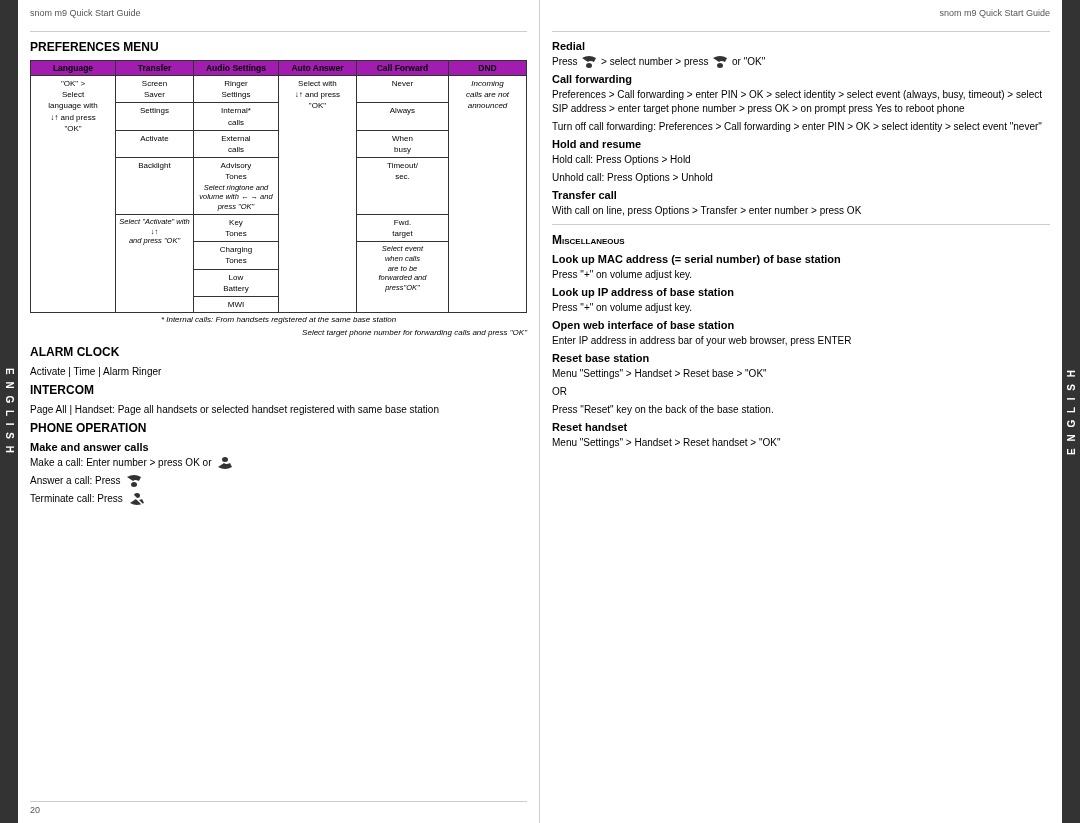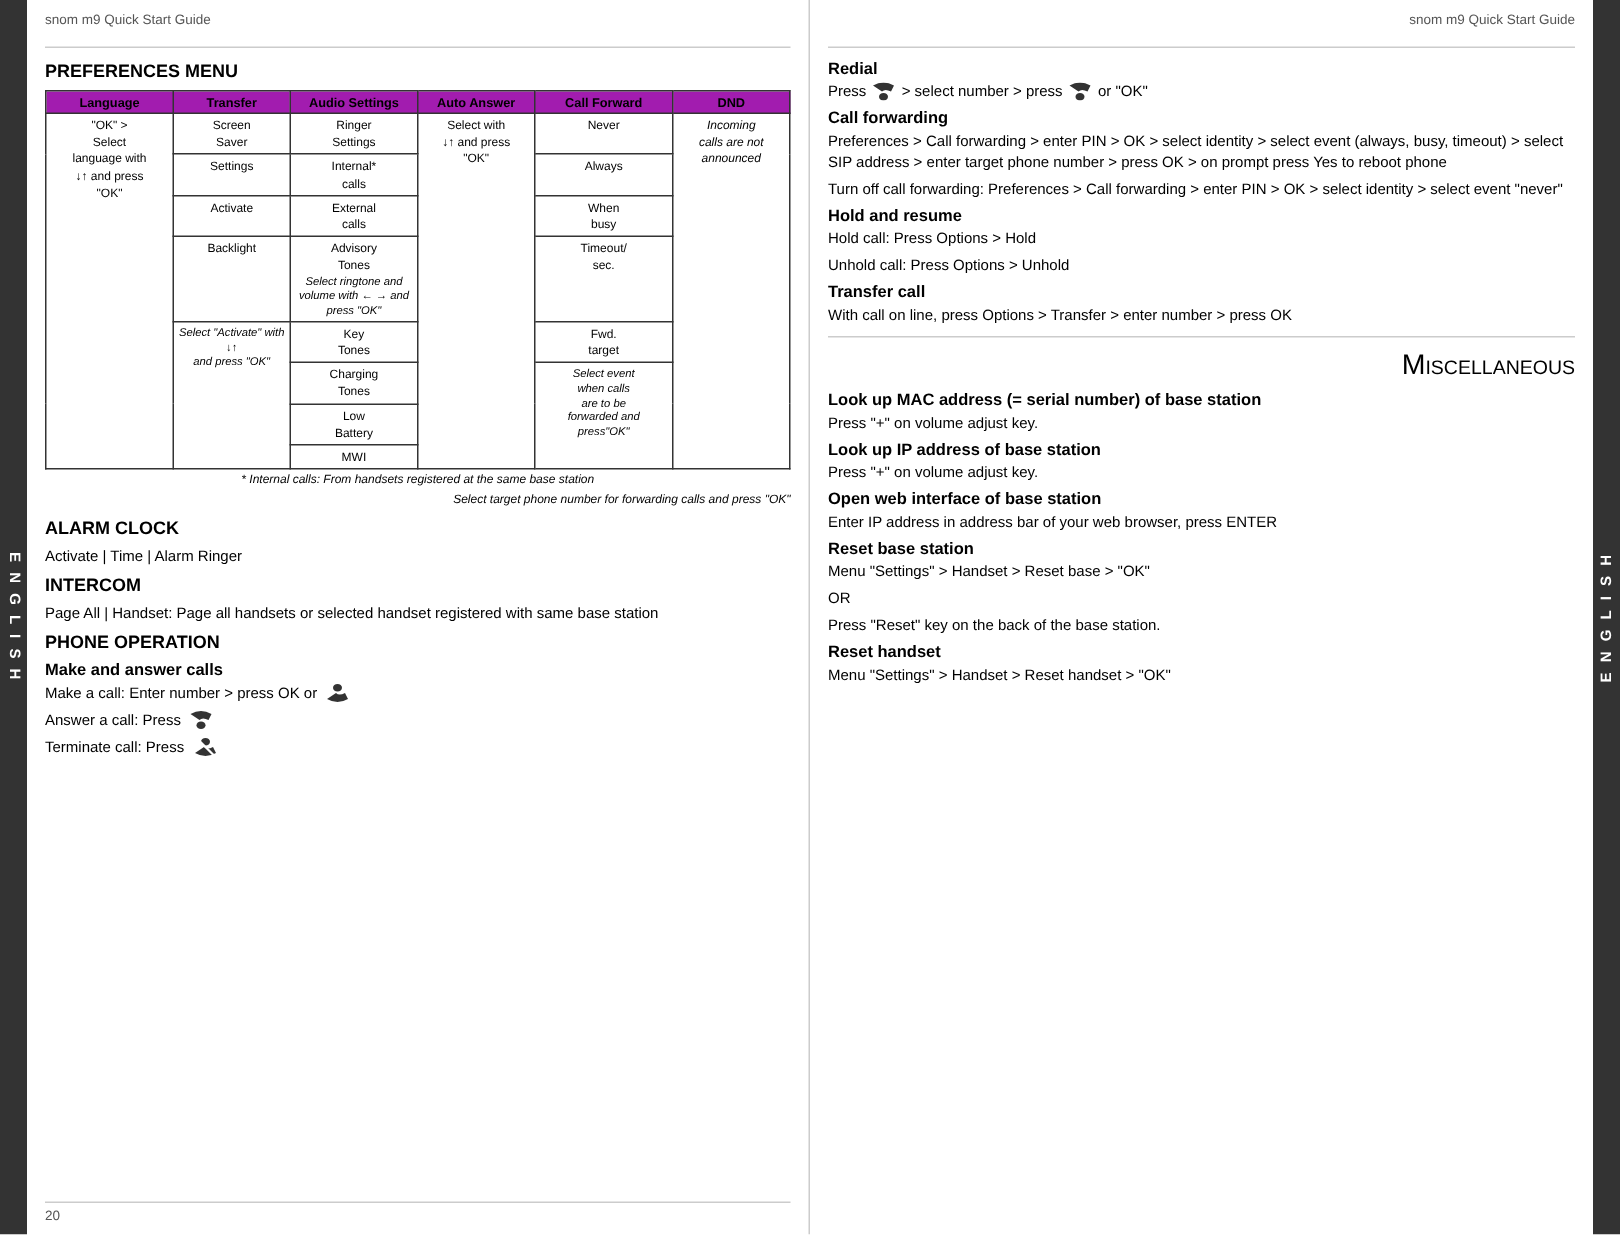--- a/index.html
+++ b/index.html
@@ -113,26 +113,25 @@
     .sub-item {
       font-size: 8px;
       line-height: 1.4;
     }
     .note-text {
       font-size: 7.5px;
       font-style: italic;
       line-height: 1.3;
     }
     .misc-title {
-      font-size: 19px;
-      font-weight: normal;
+      font-size: 12px;
+      font-weight: bold;
       font-variant: small-caps;
       margin-bottom: 6px;
       margin-top: 8px;
-      text-align: right;
     }
     .divider {
       border-top: 1px solid #ccc;
       margin: 6px 0;
     }
     .right-header {
       display: flex;
       justify-content: space-between;
     }
   </style>

